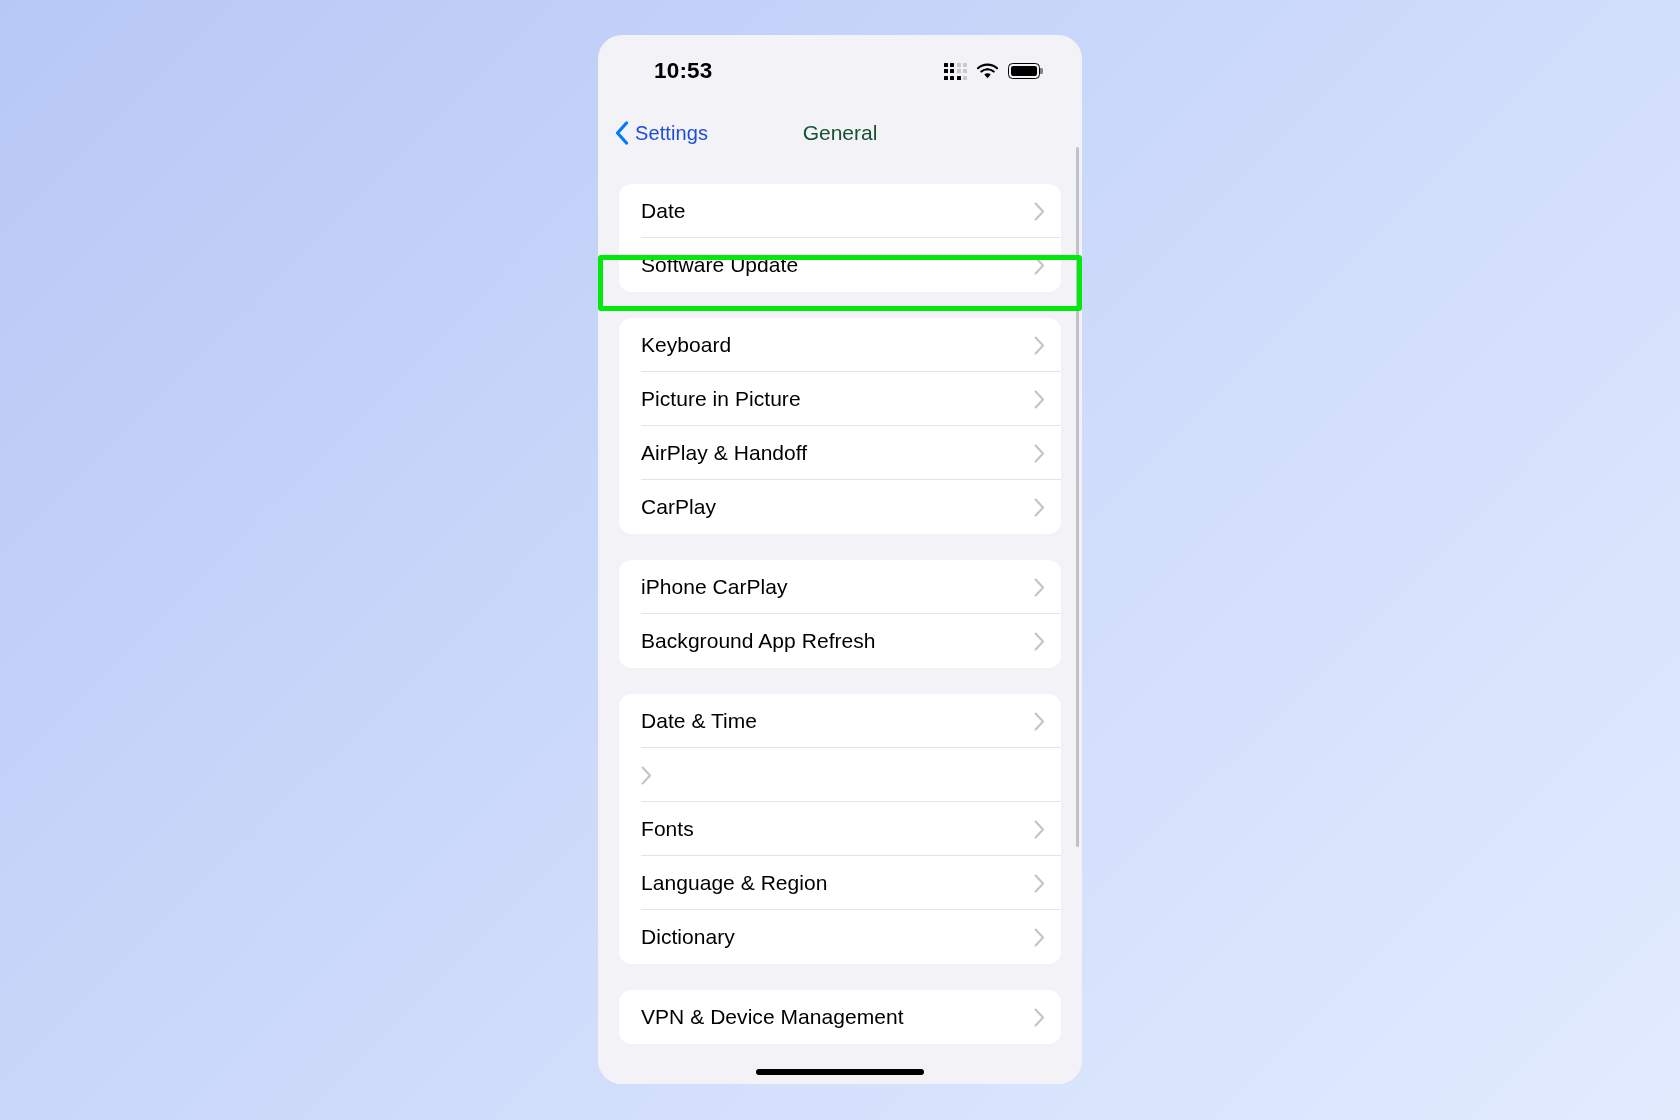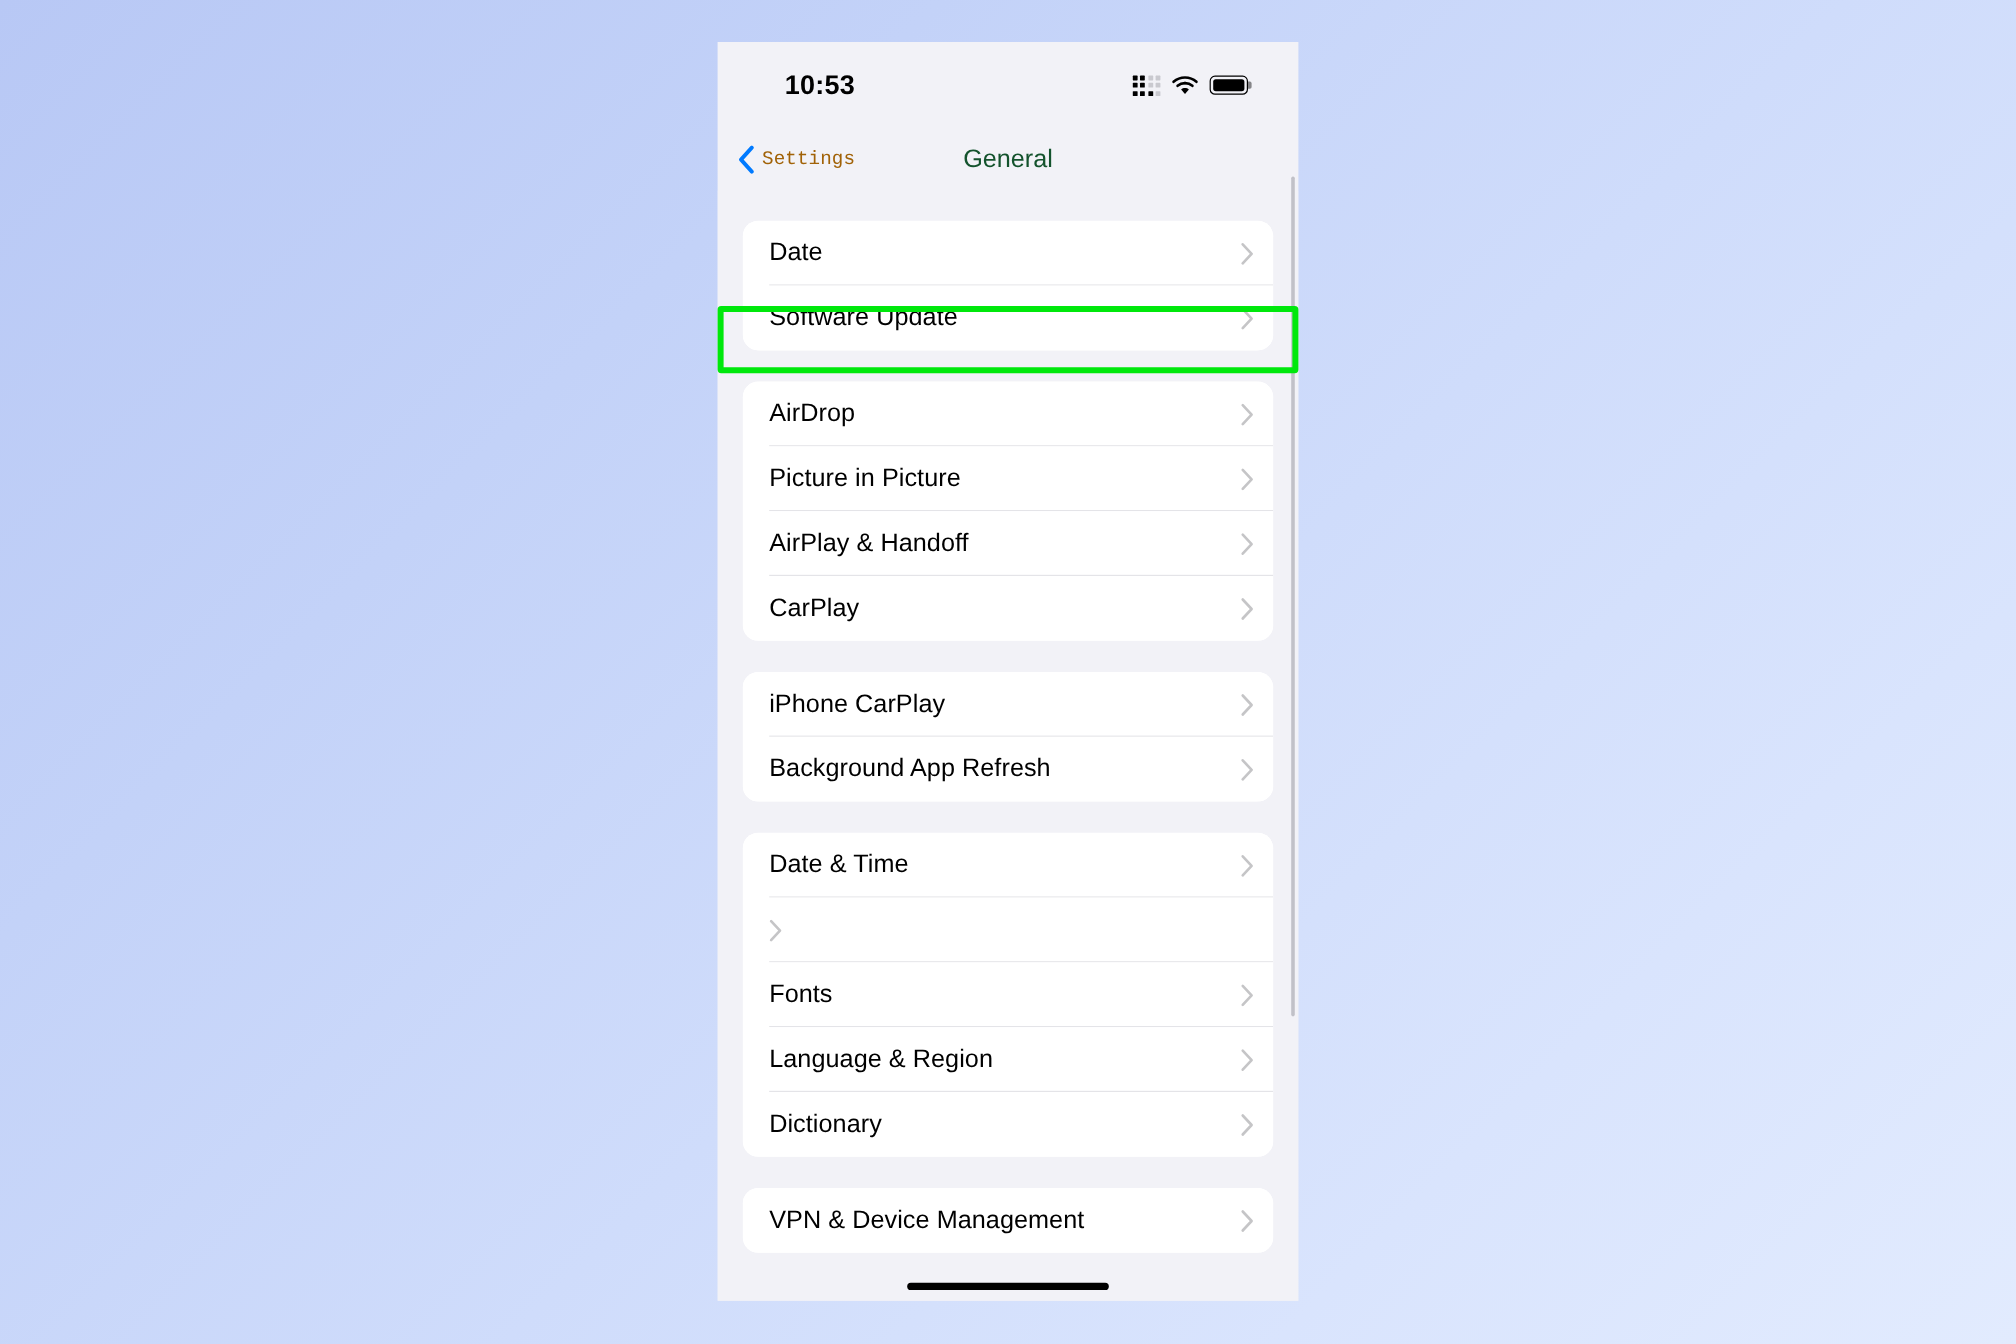--- a/index.html
+++ b/index.html
@@ -18,20 +18,21 @@
 
   
   #phone-frame {
     position: absolute;
     left: 598px;
     top: 35px;
     width: 484px;
     height: 1049px;
     background: #f2f2f7;
     overflow: hidden;
+    border-radius: 24px;
   }
 
   
   #status-bar {
     position: absolute;
     top: 0; left: 0; right: 0;
     height: 72px;
     display: flex;
     align-items: center;
     justify-content: space-between;
@@ -110,24 +111,23 @@
     left: 17px;
     top: 50%;
     transform: translateY(-50%);
     display: flex;
     align-items: center;
     gap: 6px;
     cursor: pointer;
   }
   .chevron-back { width: 14px; height: 24px; display: block; }
   #back-label {
-    font-size: 16px;
-    color: #a16207;
+    font-size: 20px;
+    color: #1d4ed8;
     letter-spacing: 0.1px;
-    font-family: Liberation Mono, monospace;
   }
   #nav-title {
     position: absolute;
     left: 50%;
     top: 50%;
     transform: translate(-50%, -50%);
     font-size: 21px;
     font-weight: normal;
     color: #14532d;
     white-space: nowrap;
@@ -292,21 +292,21 @@
       <div class="row">
         <span class="row-label">Software Update</span>
         <svg class="chevron-right" viewBox="0 0 11 19">
           <path d="M1.6 1.6 L9 9.5 L1.6 17.4" stroke="#c5c5c7" stroke-width="2.2" fill="none" stroke-linecap="round" stroke-linejoin="round"></path>
         </svg>
       </div>
     </div>
 
     <div class="group">
       <div class="row">
-        <span class="row-label">AirDrop</span>
+        <span class="row-label">Keyboard</span>
         <svg class="chevron-right" viewBox="0 0 11 19">
           <path d="M1.6 1.6 L9 9.5 L1.6 17.4" stroke="#c5c5c7" stroke-width="2.2" fill="none" stroke-linecap="round" stroke-linejoin="round"></path>
         </svg>
         <div class="row-sep"></div>
       </div>
       <div class="row">
         <span class="row-label">Picture in Picture</span>
         <svg class="chevron-right" viewBox="0 0 11 19">
           <path d="M1.6 1.6 L9 9.5 L1.6 17.4" stroke="#c5c5c7" stroke-width="2.2" fill="none" stroke-linecap="round" stroke-linejoin="round"></path>
         </svg>

